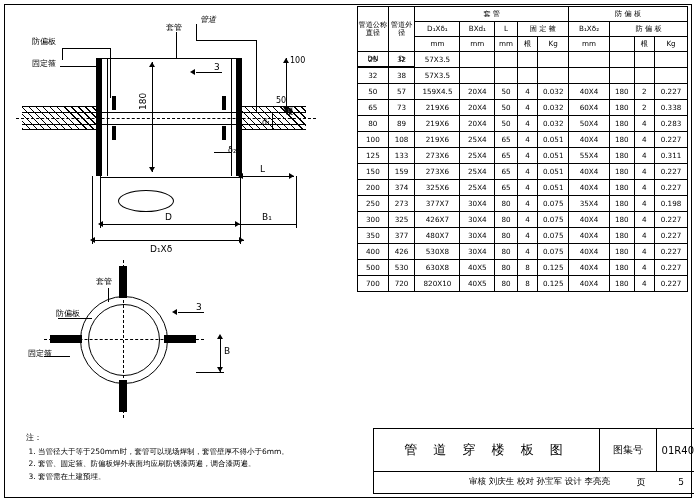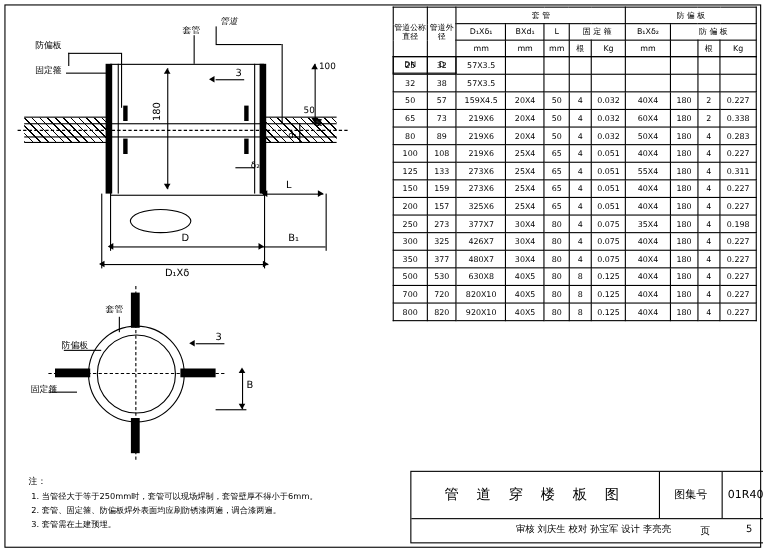--- a/index.html
+++ b/index.html
@@ -350,21 +350,21 @@
             <td>65</td>
             <td>4</td>
             <td>0.051</td>
             <td>40X4</td>
             <td>180</td>
             <td>4</td>
             <td>0.227</td>
           </tr>
           <tr>
             <td>200</td>
-            <td>157</td>
+            <td>374</td>
             <td>325X6</td>
             <td>25X4</td>
             <td>65</td>
             <td>4</td>
             <td>0.051</td>
             <td>40X4</td>
             <td>180</td>
             <td>4</td>
             <td>0.227</td>
           </tr>
@@ -401,49 +401,49 @@
             <td>30X4</td>
             <td>80</td>
             <td>4</td>
             <td>0.075</td>
             <td>40X4</td>
             <td>180</td>
             <td>4</td>
             <td>0.227</td>
           </tr>
           <tr>
+            <td>400</td>
+            <td>426</td>
+            <td>530X8</td>
+            <td>30X4</td>
+            <td>80</td>
+            <td>4</td>
+            <td>0.075</td>
+            <td>40X4</td>
+            <td>180</td>
+            <td>4</td>
+            <td>0.227</td>
+          </tr>
+          <tr>
             <td>500</td>
             <td>530</td>
             <td>630X8</td>
             <td>40X5</td>
             <td>80</td>
             <td>8</td>
             <td>0.125</td>
             <td>40X4</td>
             <td>180</td>
             <td>4</td>
             <td>0.227</td>
           </tr>
           <tr>
             <td>700</td>
             <td>720</td>
             <td>820X10</td>
-            <td>40X5</td>
-            <td>80</td>
-            <td>8</td>
-            <td>0.125</td>
-            <td>40X4</td>
-            <td>180</td>
-            <td>4</td>
-            <td>0.227</td>
-          </tr>
-          <tr>
-            <td>800</td>
-            <td>820</td>
-            <td>920X10</td>
             <td>40X5</td>
             <td>80</td>
             <td>8</td>
             <td>0.125</td>
             <td>40X4</td>
             <td>180</td>
             <td>4</td>
             <td>0.227</td>
           </tr>
         </tbody>

